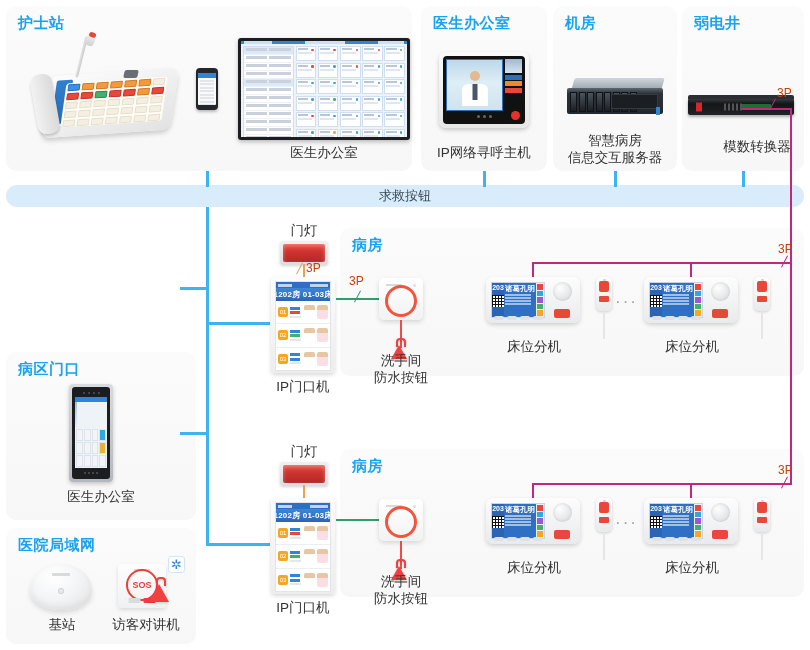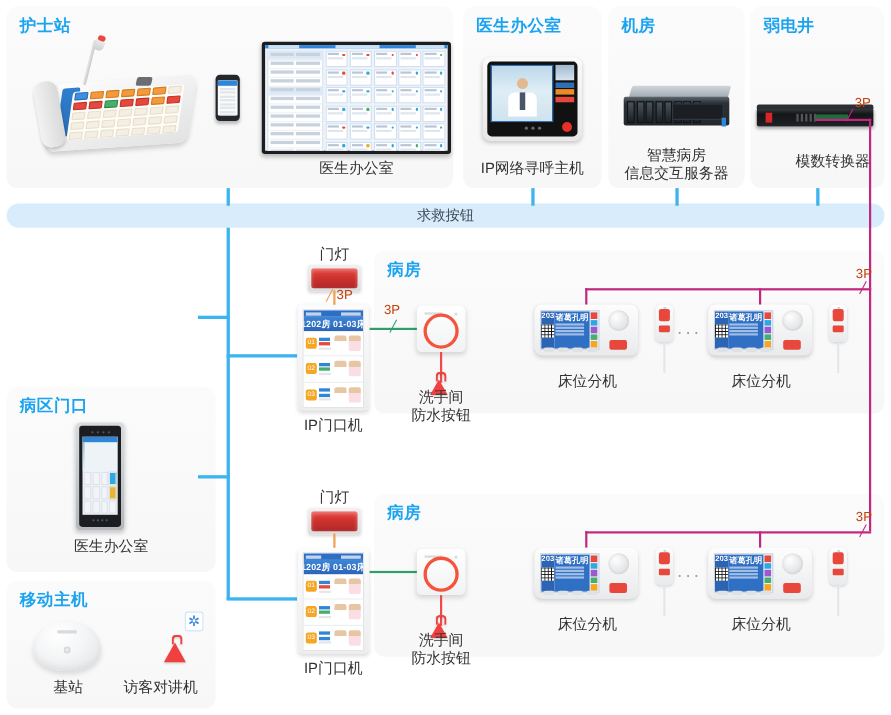--- a/index.html
+++ b/index.html
@@ -637,29 +637,37 @@
             <i></i>
             <i></i>
             <i></i>
           </div>
       </div>
     </div>
     <div class="lbl" style="left:10px;top:136px;width:170px;">医生办公室</div>
   </div>
 
   <div class="card" style="left:6px;top:528px;width:190px;height:116px;">
-    <div class="card-title" style="left:12px;top:8px;">移动主机</div>
+    <div class="card-title" style="left:12px;top:8px;">医院局域网</div>
 
     <div class="basest" style="left:24px;top:36px;">
       <div class="dome"></div>
       <div class="brand"></div>
       <div class="eye"></div>
     </div>
     <div class="lbl" style="left:22px;top:88px;width:68px;">基站</div>
 
+    <div class="sospanel" style="left:112px;top:36px;width:48px;height:44px;">
+      <div class="brand"></div>
+      <div class="ring">SOS</div>
+      <div class="btns">
+          <i></i>
+          <i class="red"></i>
+        </div>
+    </div>
     <div class="pullcord" style="left:143px;top:56px;"></div>
     <div class="btico" style="left:162px;top:28px;">✲</div>
     <div class="lbl" style="left:100px;top:88px;width:80px;">访客对讲机</div>
   </div>
 
   <div class="line vline" style="left:206px;top:207px;height:338px;"></div>
 
   <div class="line hline" style="left:180px;top:287px;width:29px;"></div>
 
   <div class="line hline" style="left:180px;top:432px;width:29px;"></div>

